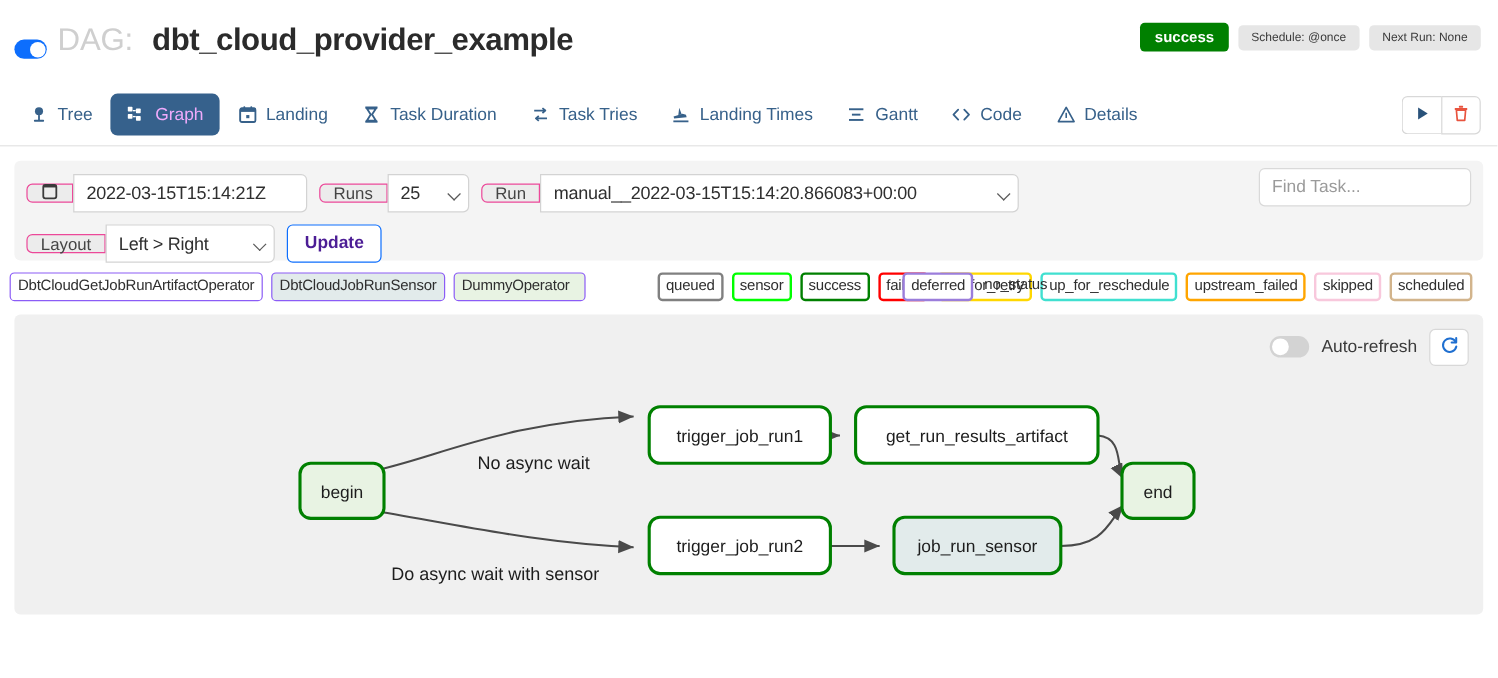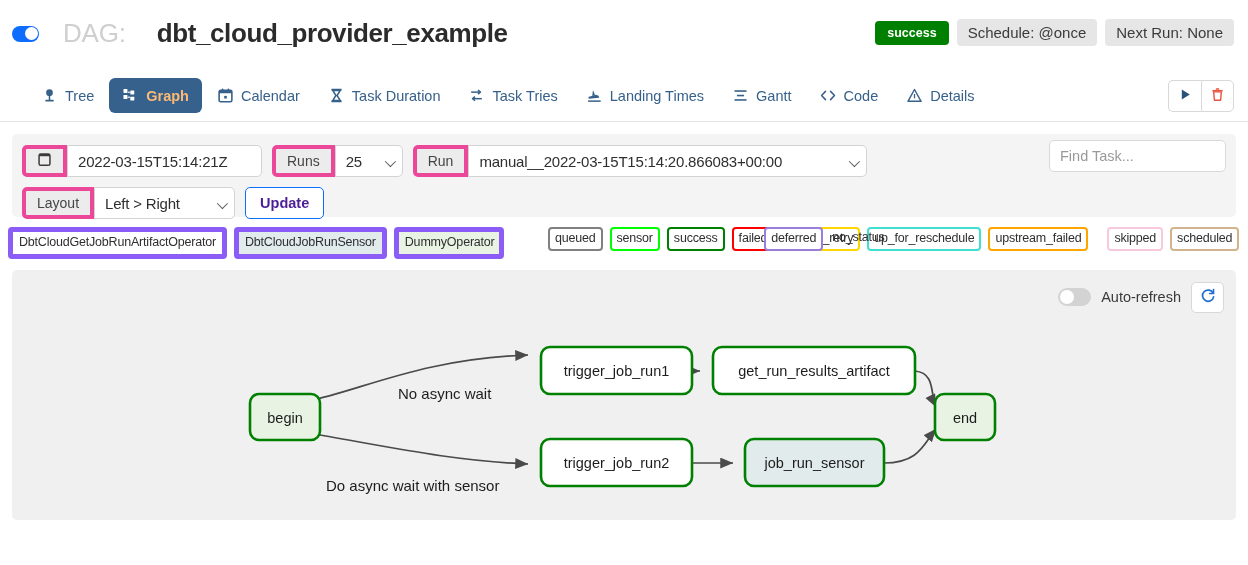--- a/index.html
+++ b/index.html
@@ -14,61 +14,61 @@
   }
 
   
   .header {
     position:relative;
     height:70px;
     padding:18px 16px 0 12px;
     display:flex;
     align-items:flex-start;
   }
-  .dag-title-wrap { display:flex; align-items:center; gap:24px; }
+  .dag-title-wrap { display:flex; align-items:flex-end; gap:9px; }
   .toggle-pill {
     width:27px; height:16px; border-radius:9px;
     background:#0d6efd; position:relative; flex:none;
   }
   .toggle-pill:after{
     content:""; position:absolute; right:1.5px; top:1.5px;
     width:13px; height:13px; border-radius:50%; background:#fff;
   }
   .dag-label { font-size:26px; color:#cfcfcf; font-weight:400; letter-spacing:-0.2px;}
   .dag-name  { font-size:26px; color:#2b2b2b; font-weight:700; letter-spacing:-0.4px; margin-left:7px;}
 
   .header-badges{
     position:absolute; right:14px; top:19px;
     display:flex; gap:8px; align-items:center;
   }
   .badge{
-    font-size:15px; padding:5px 11px; border-radius:4px;
+    font-size:10px; padding:5px 11px; border-radius:4px;
     background:#e6e6e6; color:#3b3b3b; white-space:nowrap;
   }
   .badge.success{ background:#008000; color:#fff; font-weight:700; font-size:12.5px; padding:5px 12px;}
 
   
   .tabbar{
     position:relative;
     height:52px;
     border-bottom:1px solid #e3e3e3;
     display:flex; align-items:center;
-    padding-left:28px;
+    padding-left:11px;
     gap:2px;
   }
   .tab{
     display:flex; align-items:center; gap:7px;
     padding:9px 13px;
     border-radius:6px;
     color:#37618a;
     font-size:14.5px;
     white-space:nowrap;
     cursor:pointer;
   }
-  .tab.active{ background:#36618c; color:#fdba74; font-weight:700;}
+  .tab.active{ background:#36618c; color:#f0abfc; font-weight:400;}
   .tab .ic{ display:inline-flex; width:17px; height:17px; align-items:center; justify-content:center;}
   .tab .ic svg{ display:block; }
 
   .tab-actions{
     position:absolute; right:14px; top:10px;
     display:flex;
   }
   .tab-actions .btn{
     width:33px; height:32px;
     border:1px solid #d8d8d8;
@@ -85,24 +85,24 @@
     background:#f4f4f4;
     border-radius:5px;
     padding:11px 10px 12px 10px;
     position:relative;
     height:83px;
   }
   .row1{ display:flex; align-items:center; gap:0; }
   .row2{ display:flex; align-items:center; margin-top:10px;}
 
   .addon{
-    background:#ececec; border:4px solid #ec4899;
+    background:#ececec; border:1px solid #ec4899;
     display:flex;align-items:center;justify-content:center;
     padding:0 11px; font-size:14px; color:#454545;
-    height:32px; white-space:nowrap;
+    height:16px; white-space:nowrap;
   }
   .ctl{
     background:#fff; border:1px solid #d3d3d3;
     height:32px; display:flex;align-items:center;
     padding:0 10px; font-size:15px; color:#2f2f2f;
     white-space:nowrap; letter-spacing:-0.2px;
   }
   .lrad{ border-radius:5px 0 0 5px;}
   .rrad{ border-radius:0 5px 5px 0;}
   .gap{ width:10px; }
@@ -128,21 +128,21 @@
 
   
   .legend{ padding:10px 8px 0 8px; }
   .legend-row{ display:flex; flex-wrap:wrap; align-items:flex-start; }
   .legend-col-left{ width:540px; display:flex; flex-wrap:wrap; gap:6px 7px; align-content:flex-start;}
   .legend-col-right{ flex:1; display:flex; flex-wrap:wrap; gap:6px 7px; align-content:flex-start;}
   .chip{
     font-size:12.5px; line-height:1;
     padding:4px 6px 5px 6px;
     border-radius:4px;
-    border:5px solid #8b5cf6;
+    border:1px solid #8b5cf6;
     background:#fff; color:#2f2f2f;
     white-space:nowrap;
     letter-spacing:-0.2px;
   }
   .chip.status{ border-width:2px; padding:3px 5px 4px 5px;}
   .chip.plain{ border:none; background:transparent; padding-left:2px;}
 
   
   .graphpanel{
     margin:11px 12px 12px 12px;
@@ -226,21 +226,21 @@
   <div class="tab">
     <span class="ic">
       <svg viewBox="0 0 16 16" width="15" height="15">
         <rect x="1.2" y="2.4" width="13.6" height="12.2" rx="1.6" fill="none" stroke="#37618a" stroke-width="1.7"></rect>
         <rect x="1.2" y="2.4" width="13.6" height="3.2" fill="#37618a"></rect>
         <rect x="4.1" y="0.6" width="1.6" height="3" rx="0.6" fill="#37618a"></rect>
         <rect x="10.3" y="0.6" width="1.6" height="3" rx="0.6" fill="#37618a"></rect>
         <rect x="6.6" y="8.4" width="2.8" height="2.8" fill="#37618a"></rect>
       </svg>
     </span>
-    <span>Calendar</span>
+    <span>Landing</span>
   </div>
 
   <div class="tab">
     <span class="ic">
       <svg viewBox="0 0 16 16" width="15" height="15">
         <rect x="2.6" y="0.8" width="10.8" height="1.8" fill="#37618a"></rect>
         <rect x="2.6" y="13.4" width="10.8" height="1.8" fill="#37618a"></rect>
         <path d="M4 2.6 L12 2.6 L8.6 8 L12 13.4 L4 13.4 L7.4 8 Z" fill="none" stroke="#37618a" stroke-width="1.6"></path>
       </svg>
     </span>
@@ -361,21 +361,21 @@
       <span class="chip" style="background:#e8f3e3; flex-basis:100%; max-width:110px;">DummyOperator</span>
     </div>
     <div class="legend-col-right">
       <span class="chip status" style="border-color:#808080;">queued</span>
       <span class="chip status" style="border-color:#00ff00;">sensor</span>
       <span class="chip status" style="border-color:#008000;">success</span>
       <span class="chip status" style="border-color:#ff0000;">failed</span>
       <span class="chip status" style="border-color:#ffd700;">up_for_retry</span>
       <span class="chip status" style="border-color:#40e0d0;">up_for_reschedule</span>
       <span class="chip status" style="border-color:#ffa500;">upstream_failed</span>
-      <span class="chip status" style="border-color:#f8c8dc;margin-left:12px;">skipped</span>
+      <span class="chip status" style="border-color:#f8c8dc;">skipped</span>
       <span class="chip status" style="border-color:#d2b48c;">scheduled</span>
       <span class="chip status" style="border-color:#9b7ddb; margin-left:-482px;">deferred</span>
       <span class="chip plain">no_status</span>
     </div>
   </div>
 </div>
 
 <div class="graphpanel">
   <div class="graph-tools">
     <div class="switch"></div>

